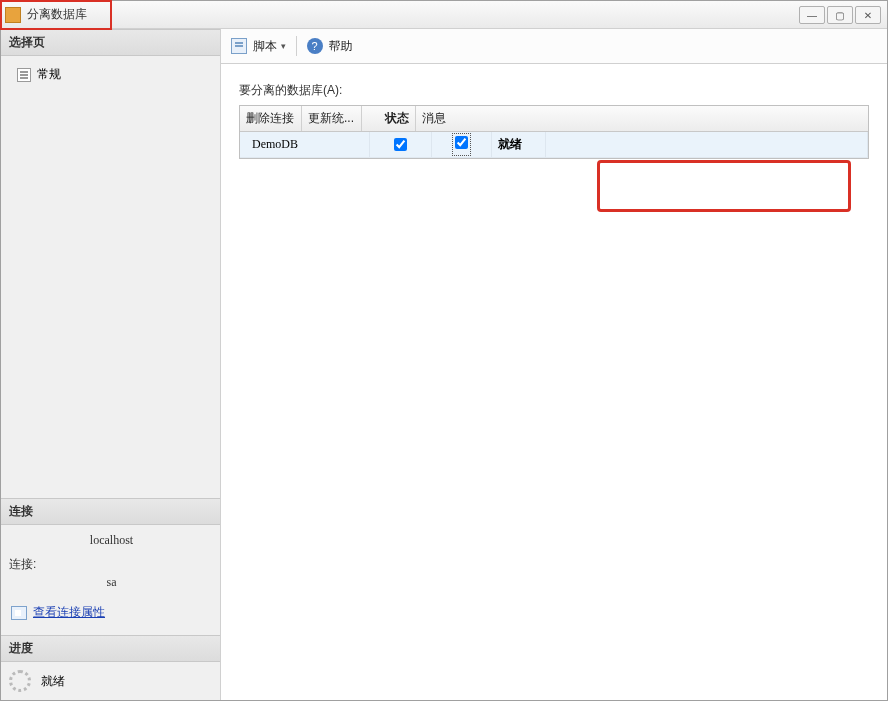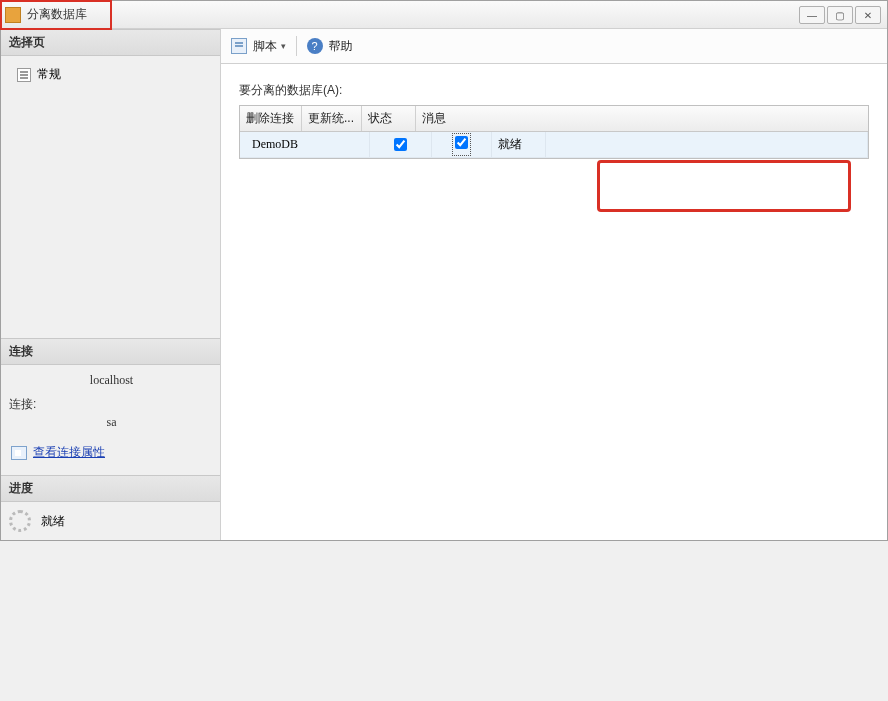--- a/index.html
+++ b/index.html
@@ -6,21 +6,21 @@
     body {
       font-family: "Microsoft YaHei", "SimSun", Arial, sans-serif;
       font-size: 12px;
       background: #f0f0f0;
       width: 888px;
       height: 701px;
       overflow: hidden;
     }
     .window {
       width: 888px;
-      height: 541px;
+      height: 701px;
       background: #0f766e;
       border: 1px solid #a0a0a0;
       position: relative;
       display: flex;
       flex-direction: column;
     }
     .titlebar {
       height: 28px;
       background: linear-gradient(to bottom, #fafafa, #eaeaea);
       border-bottom: 1px solid #d0d0d0;
@@ -186,21 +186,21 @@
     }
     .grid-cell-h {
       border-right: 1px solid #d0d0d0;
       padding: 4px 6px;
       color: #222;
       font-weight: normal;
     }
     .col-name { width: 130px; }
     .col-drop { width: 62px; text-align: left; }
     .col-update { width: 60px; text-align: left; }
-    .col-status { width: 54px; text-align: left; }
+    .col-status { width: 54px; text-align: right; font-weight: bold; }
     .col-msg { flex: 1; border-right: none; }
     .grid-row {
       display: flex;
       background: #eaf3fb;
       border-bottom: 1px solid #e0e8f0;
     }
     .grid-cell {
       border-right: 1px solid #dde6ef;
       padding: 3px 6px;
       display: flex; align-items: center;

